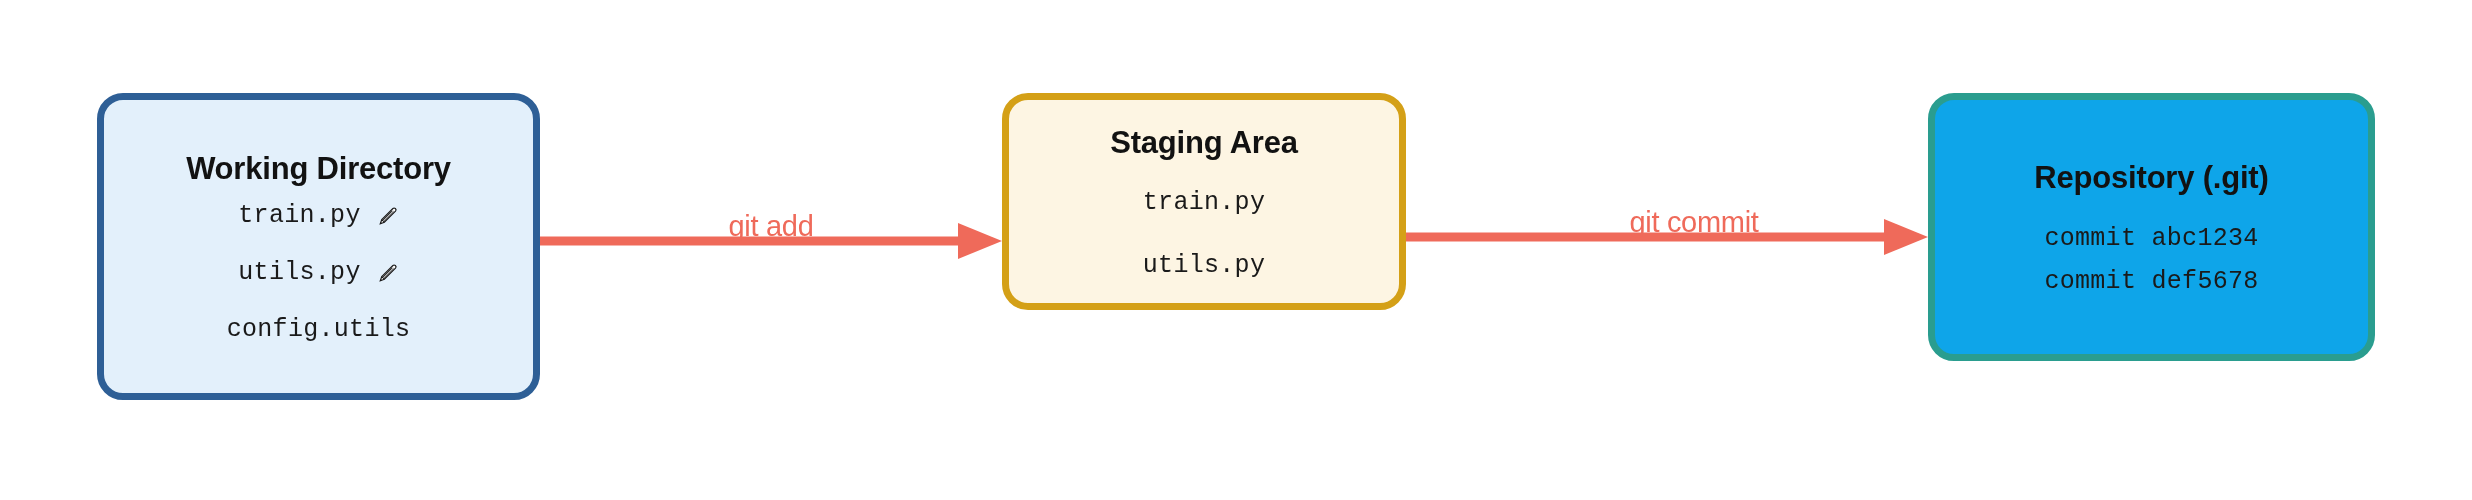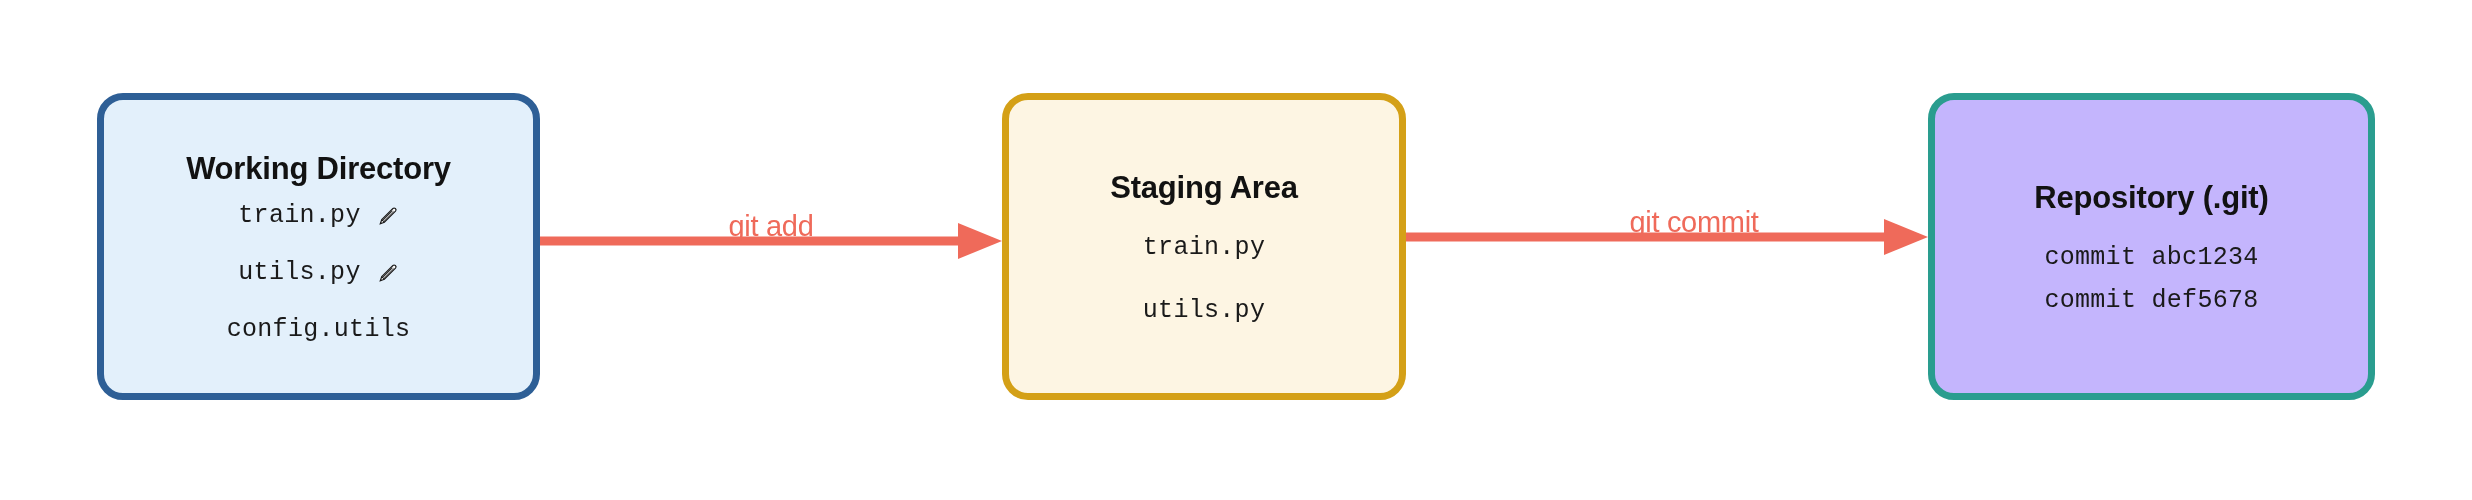--- a/index.html
+++ b/index.html
@@ -155,41 +155,41 @@
   </div>
 
   <div class="flow-arrow" id="arrow-git-add" style="left:540px; top:206px; width:462px;">
     <svg width="462" height="70" viewBox="0 0 462 70" xmlns="http://www.w3.org/2000/svg">
       <line x1="0" y1="35" x2="422" y2="35" stroke="#EF6A5A" stroke-width="9"></line>
       <polygon points="418,17 462,35 418,53" fill="#EF6A5A"></polygon>
     </svg>
     <div class="arrow-label" style="top:6px; color:#EF6A5A; padding-right:40px;">git add</div>
   </div>
 
-  <div class="stage-box" id="box-staging" style="left:1002px; top:93px; width:404px; height:307px; border-color:#D4A017; background:#FDF5E3;">
+  <div class="stage-box" id="box-staging" style="left:1002px; top:93px; width:404px; height:217px; border-color:#D4A017; background:#FDF5E3;">
     <div class="stage-title">Staging Area</div>
     <div class="stage-items">
       <div class="stage-item">
         <span class="item-label">train.py</span>
       </div>
       <div class="stage-item">
         <span class="item-label">utils.py</span>
       </div>
     </div>
   </div>
 
   <div class="flow-arrow" id="arrow-git-commit" style="left:1406px; top:202px; width:576px;">
     <svg width="522" height="70" viewBox="0 0 522 70" xmlns="http://www.w3.org/2000/svg">
       <line x1="0" y1="35" x2="482" y2="35" stroke="#EF6A5A" stroke-width="9"></line>
       <polygon points="478,17 522,35 478,53" fill="#EF6A5A"></polygon>
     </svg>
     <div class="arrow-label" style="top:6px; color:#EF6A5A; padding-right:40px;">git commit</div>
   </div>
 
-  <div class="stage-box" id="box-repository" style="left:1928px; top:93px; width:447px; height:307px; border-color:#2A9D8F; background:#c4b5fd;">
+  <div class="stage-box" id="box-repository" style="left:1928px; top:93px; width:447px; height:268px; border-color:#2A9D8F; background:#0ea5e9;">
     <div class="stage-title">Repository (.git)</div>
     <div class="stage-items">
       <div class="stage-item">
         <span class="item-label">commit abc1234</span>
       </div>
       <div class="stage-item">
         <span class="item-label">commit def5678</span>
       </div>
     </div>
   </div>

